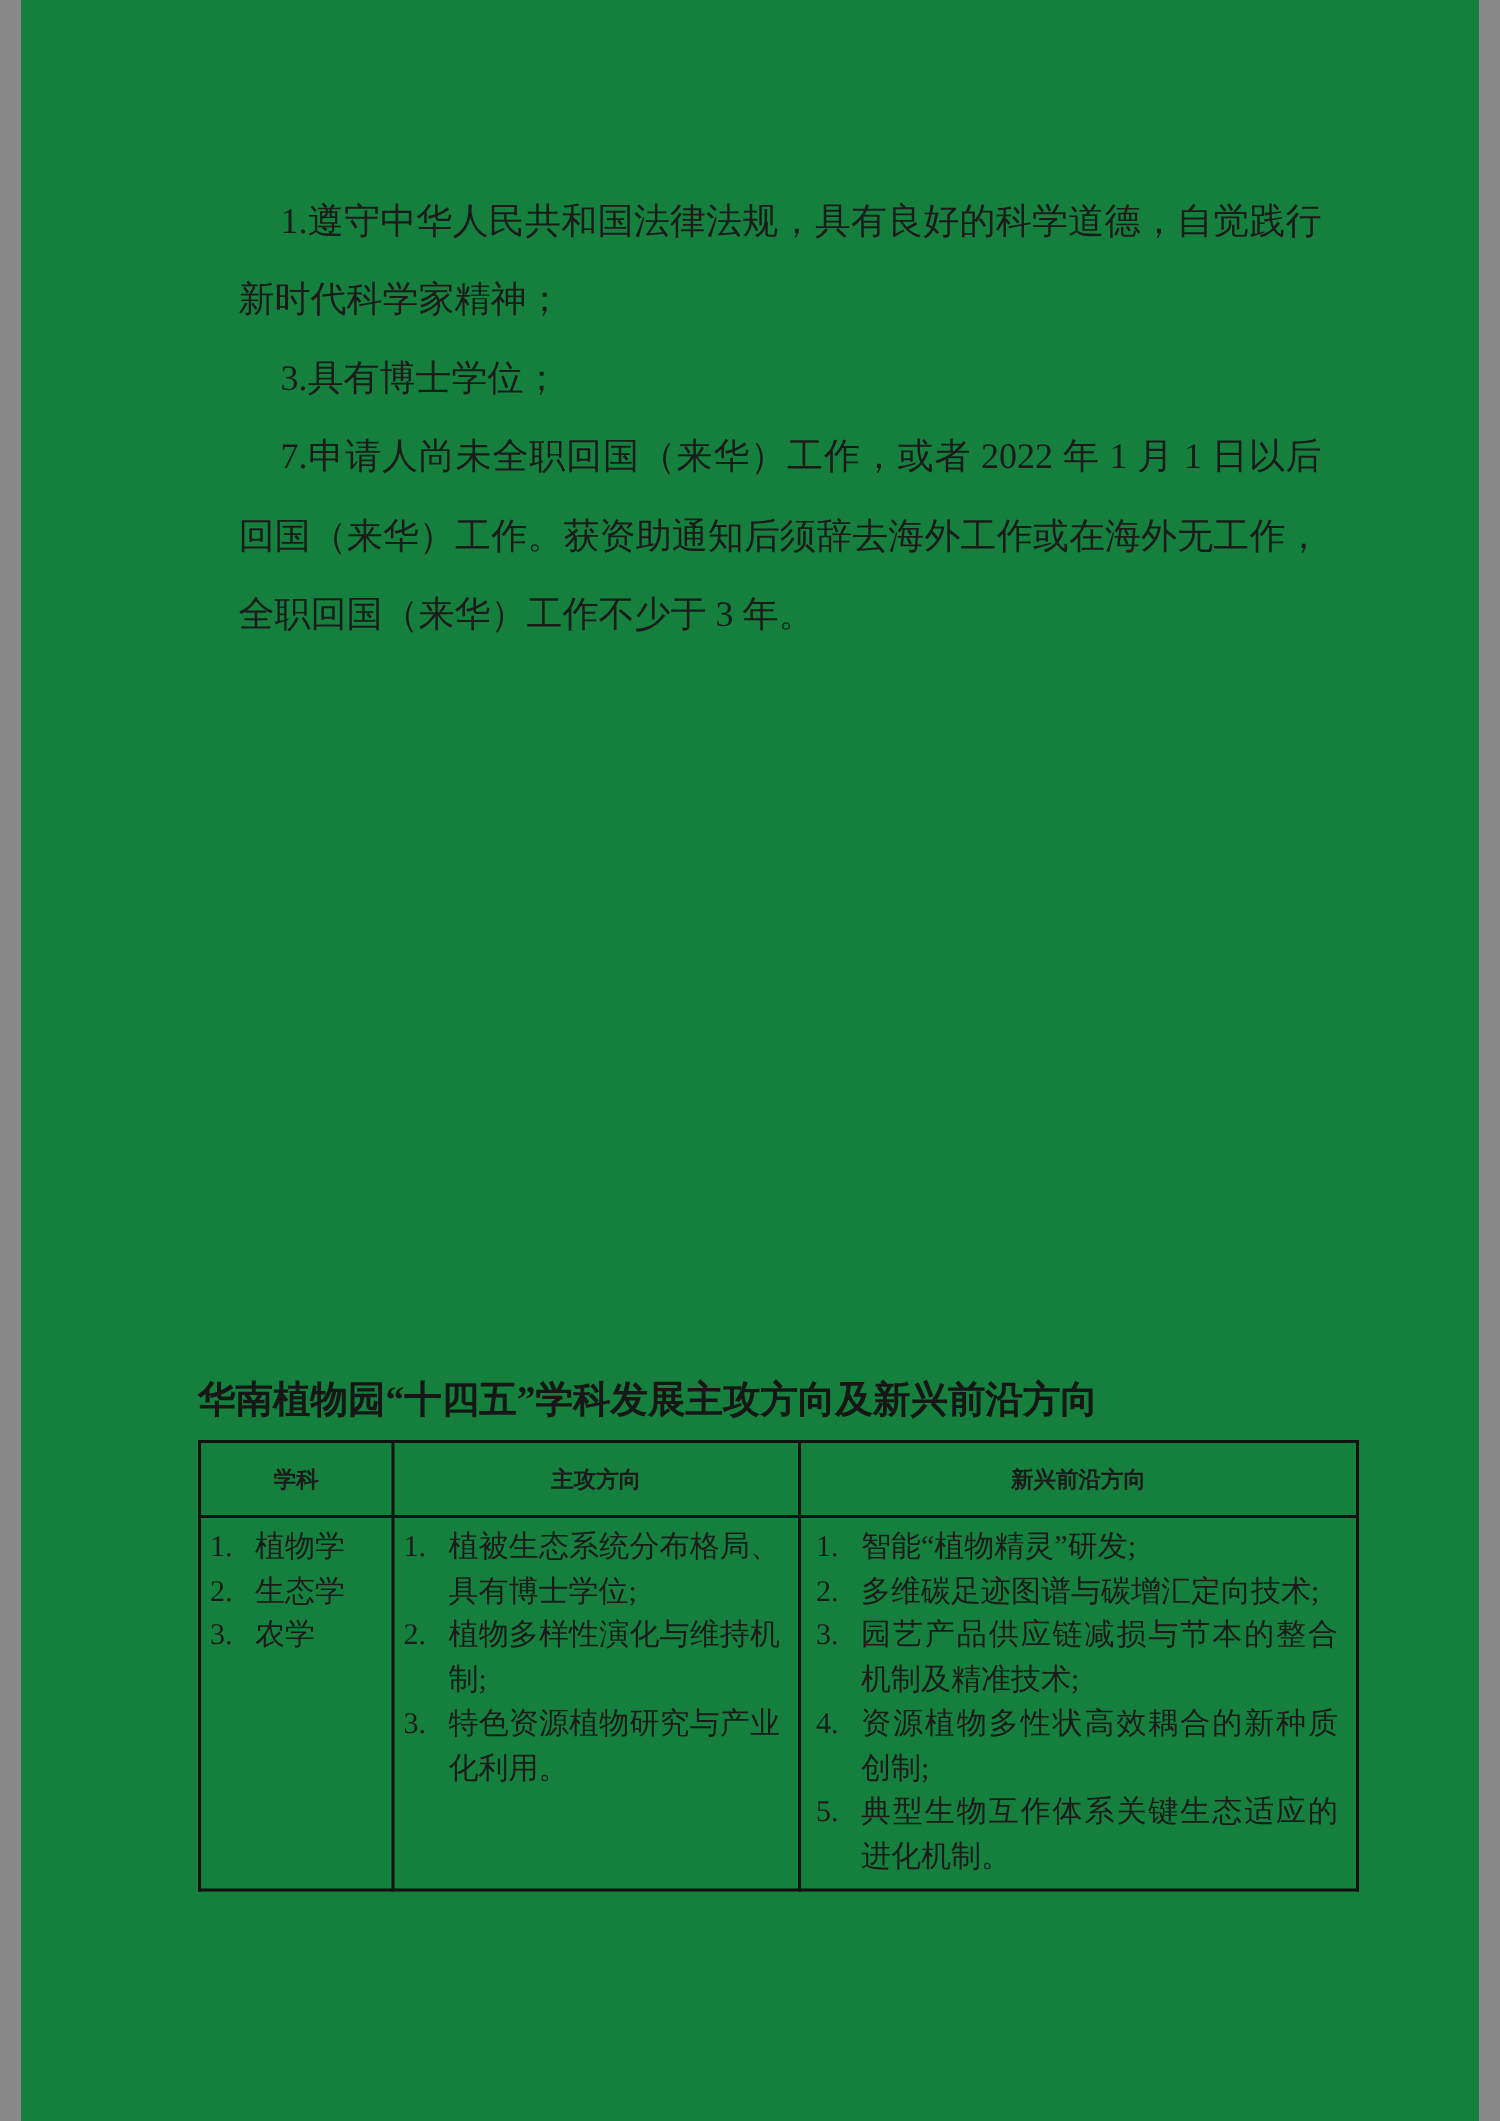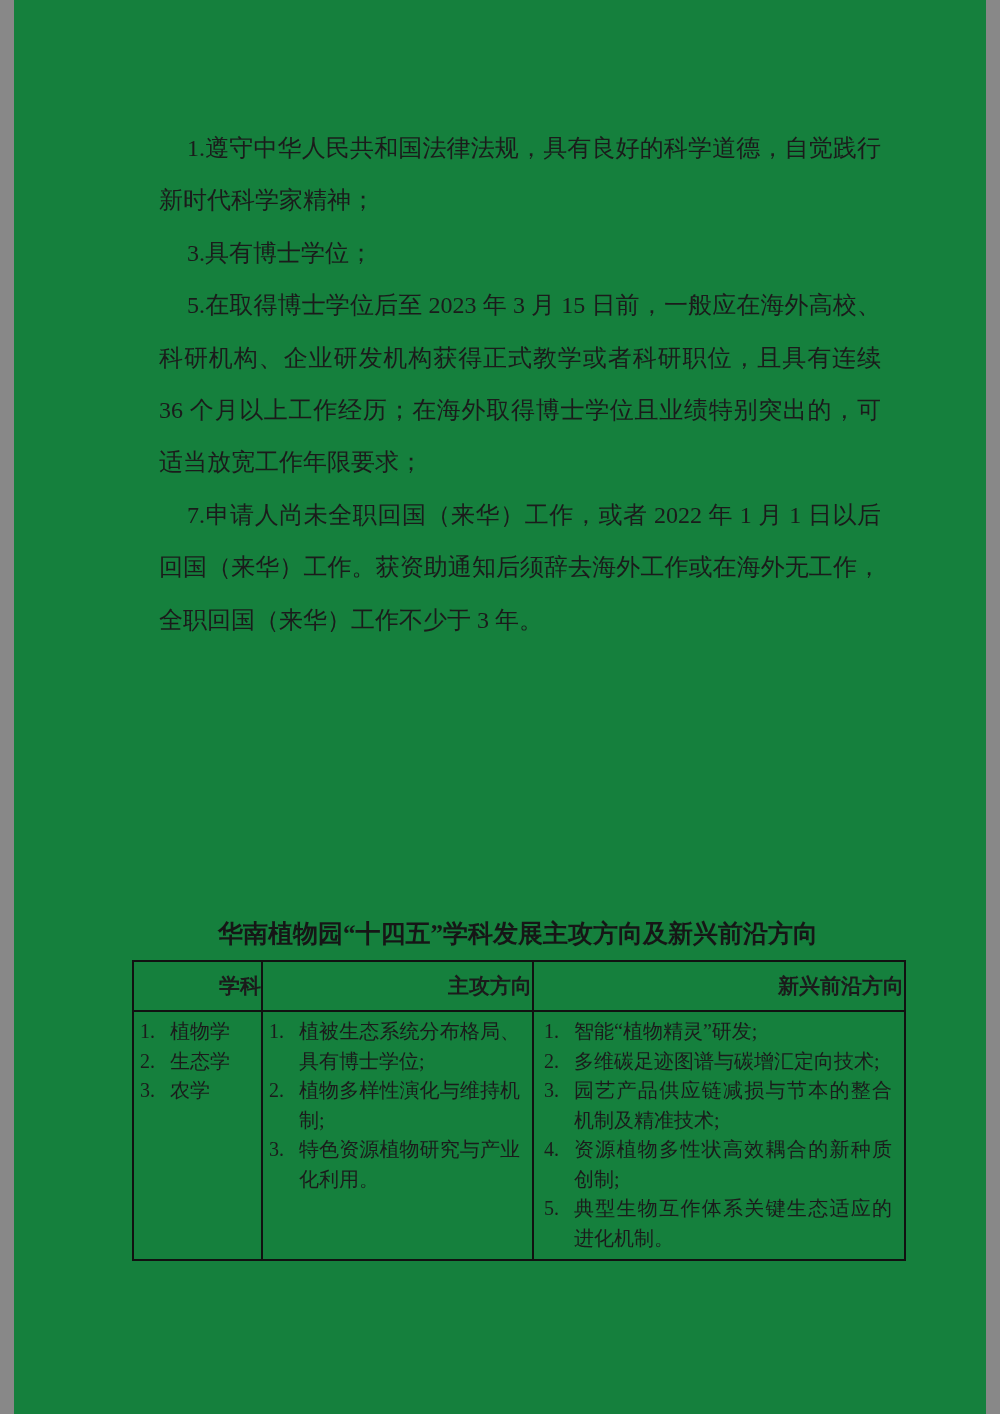--- a/index.html
+++ b/index.html
@@ -30,21 +30,21 @@
   
   .table-title {
     position: absolute;
     left: 118px;
     top: 908px;
     width: 772px;
     margin: 0;
     font-size: 25px;
     font-weight: bold;
     line-height: 52px;
-    text-align: center;
+    text-align: left;
     color: #161616;
   }
   
   table.disc-table {
     position: absolute;
     left: 118px;
     top: 960px;
     width: 772px;
     border-collapse: collapse;
     table-layout: fixed;
@@ -53,23 +53,23 @@
   }
   col.w1 { width: 129px; }
   col.w2 { width: 271px; }
   col.w3 { width: 372px; }
   .disc-table th, .disc-table td {
     border: 2px solid #111111;
   }
   .disc-table th {
     height: 48px;
     padding: 0;
-    font-size: 21px;
+    font-size: 15px;
     font-weight: bold;
-    text-align: right;
+    text-align: center;
     vertical-align: middle;
   }
   .disc-table td {
     vertical-align: top;
     line-height: 29.5px;
     padding: 5px 12px 6px 6px;
   }
   .disc-table td.c3 { padding-left: 10px; }
   .cell-li {
     position: relative;
@@ -84,21 +84,20 @@
   }
 </style>
 </head>
 <body>
 
 <div class="page">
 
   <section class="body-text">
       <p class="para">1.遵守中华人民共和国法律法规，具有良好的科学道德，自觉践行新时代科学家精神；</p>
       <p class="para">3.具有博士学位；</p>
-      <p class="para">5.在取得博士学位后至 2023 年 3 月 15 日前，一般应在海外高校、科研机构、企业研发机构获得正式教学或者科研职位，且具有连续 36 个月以上工作经历；在海外取得博士学位且业绩特别突出的，可适当放宽工作年限要求；</p>
       <p class="para">7.申请人尚未全职回国（来华）工作，或者 2022 年 1 月 1 日以后回国（来华）工作。获资助通知后须辞去海外工作或在海外无工作，全职回国（来华）工作不少于 3 年。</p>
     </section>
 
   <h2 class="table-title">华南植物园“十四五”学科发展主攻方向及新兴前沿方向</h2>
 
   <table class="disc-table">
     <colgroup>
       <col class="w1">
       <col class="w2">
       <col class="w3">

